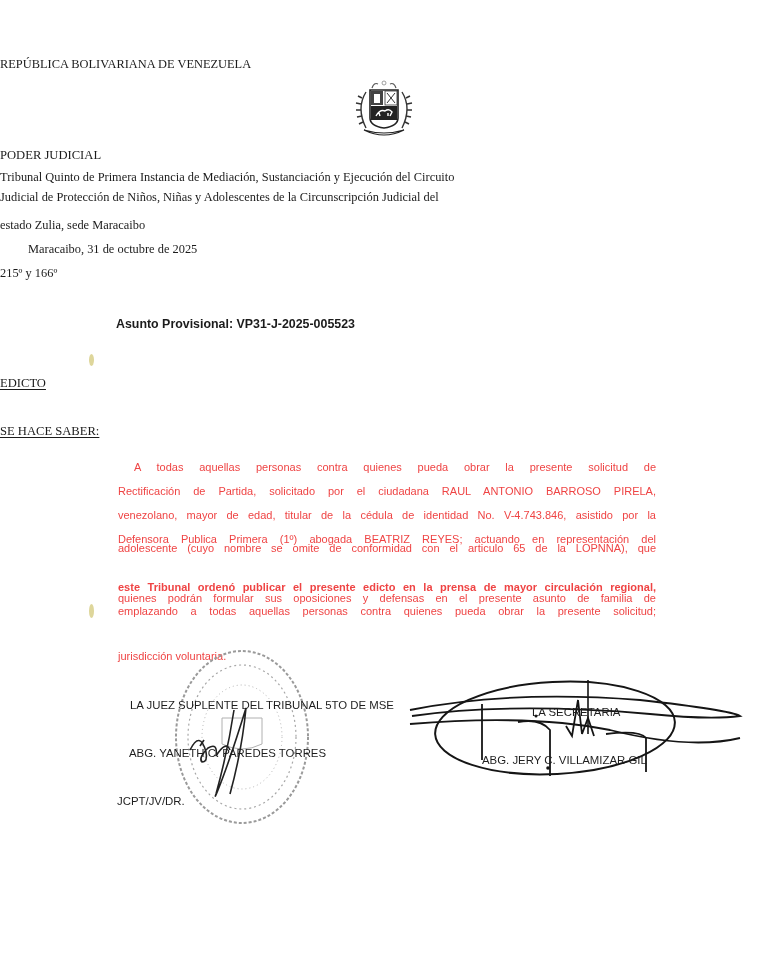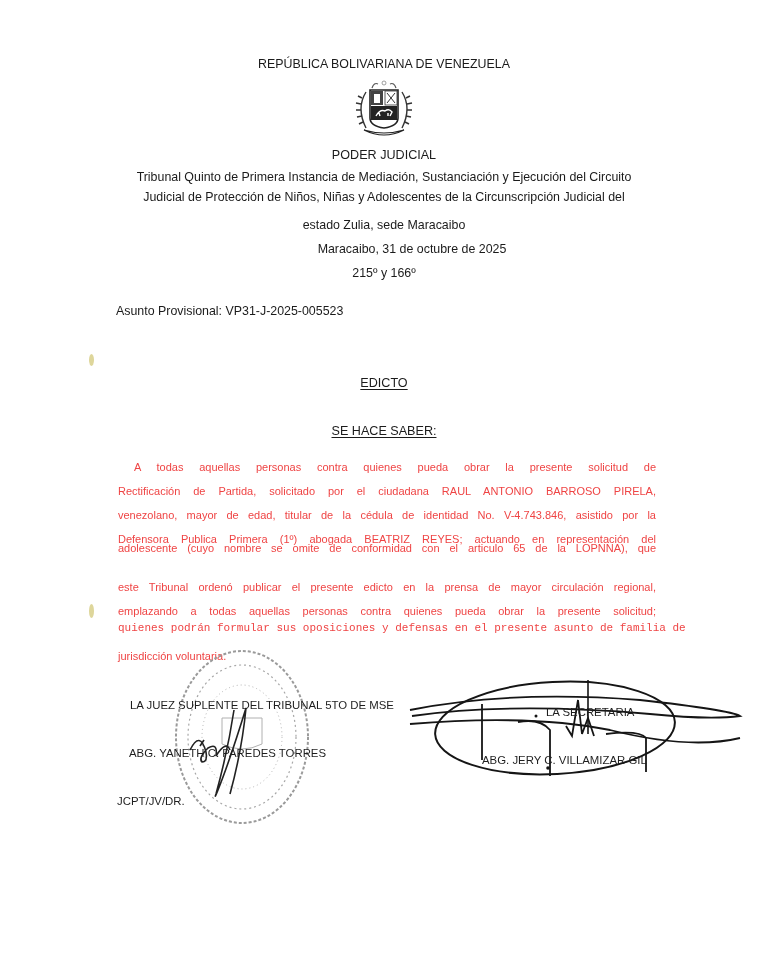--- a/index.html
+++ b/index.html
@@ -1,21 +1,21 @@
 <!DOCTYPE html>
 <html><head>
 <meta charset="utf-8">
 <style>
   html, body { margin:0; padding:0; }
   body {
     width:768px; height:960px; background:#ffffff; position:relative; overflow:hidden;
     font-family:"Liberation Sans", sans-serif; color:#1b1b1b;
   }
   .abs { position:absolute; }
-  .center { left:0; width:768px; text-align:center; }
+  .center { left:0; width:768px; text-align:left;font-family:Liberation Serif, serif; }
   .hdr { font-size:12.4px; letter-spacing:0; }
   .title { font-size:12.6px; }
   .under { text-decoration:underline; text-underline-offset:2px; }
   .body-line {
     position:absolute; left:118px; width:538px; font-size:11px; color:#ef4444;
     text-align:justify; text-align-last:justify; white-space:nowrap; height:16px; line-height:16px;
   }
   .body-line.last { text-align-last:left; }
   .sig { font-size:11.4px; color:#1e1e1e; white-space:nowrap; }
   .stain { position:absolute; width:5px; height:12px; border-radius:50%; background:#d8cf8a; opacity:.85; }
@@ -52,33 +52,33 @@
 </div>
 
 <div class="abs center title" style="top:148px;">PODER JUDICIAL</div>
 
 <div class="abs center hdr" style="top:170px;">Tribunal Quinto de Primera Instancia de Mediación, Sustanciación y Ejecución del Circuito</div>
 <div class="abs center hdr" style="top:190px;">Judicial de Protección de Niños, Niñas y Adolescentes de la Circunscripción Judicial del</div>
 <div class="abs center hdr" style="top:218px;">estado Zulia, sede Maracaibo</div>
 <div class="abs center hdr" style="top:242px;padding-left:28px;">Maracaibo, 31 de octubre de 2025</div>
 <div class="abs center hdr" style="top:266px;">215º y 166º</div>
 
-<div class="abs hdr" style="left:116px; top:304px;">Asunto Provisional: VP31-J-2025-005523</div>
+<div class="abs hdr" style="left:116px; top:317px;font-weight:bold;">Asunto Provisional: VP31-J-2025-005523</div>
 
 <div class="abs center title" style="top:376px;"><span class="under">EDICTO</span></div>
 <div class="abs center title" style="top:424px;"><span class="under">SE HACE SABER:</span></div>
 
 <div class="body-line" style="top:459px; left:134px; width:522px;">A todas aquellas personas contra quienes pueda obrar la presente solicitud de</div>
 <div class="body-line" style="top:483px;">Rectificación de Partida, solicitado por el ciudadana RAUL ANTONIO BARROSO PIRELA,</div>
 <div class="body-line" style="top:507px;">venezolano, mayor de edad, titular de la cédula de identidad No. V-4.743.846, asistido por la</div>
 <div class="body-line" style="top:531px;">Defensora Publica Primera (1º) abogada BEATRIZ REYES; actuando en representación del</div>
 <div class="body-line" style="top:540px;">adolescente (cuyo nombre se omite de conformidad con el articulo 65 de la LOPNNA), que</div>
-<div class="body-line" style="top:579px;">este Tribunal ordenó publicar el presente edicto en la prensa de mayor circulación regional,</div>
+<div class="body-line" style="top:579px;font-weight:bold;">este Tribunal ordenó publicar el presente edicto en la prensa de mayor circulación regional,</div>
 <div class="body-line" style="top:603px;">emplazando a todas aquellas personas contra quienes pueda obrar la presente solicitud;</div>
-<div class="body-line" style="top:620px;font-family:Liberation Mono, monospace;">quienes podrán formular sus oposiciones y defensas en el presente asunto de familia de</div>
+<div class="body-line" style="top:590px;">quienes podrán formular sus oposiciones y defensas en el presente asunto de familia de</div>
 <div class="body-line last" style="top:648px; width:auto;">jurisdicción voluntaria.</div>
 
 <div class="abs" style="left:172px; top:648px; width:140px; height:178px;">
   <svg width="140" height="178" viewBox="0 0 140 178">
     <ellipse cx="70" cy="89" rx="66" ry="86" fill="none" stroke="#9a9a9a" stroke-width="2" stroke-dasharray="3 2"></ellipse>
     <ellipse cx="70" cy="89" rx="54" ry="72" fill="none" stroke="#a8a8a8" stroke-width="1.2" stroke-dasharray="2 3"></ellipse>
     <ellipse cx="70" cy="89" rx="40" ry="52" fill="none" stroke="#b4b4b4" stroke-width="1" stroke-dasharray="1 3"></ellipse>
     <path d="M50 70 h40 v26 q-20 10 -40 0 z" fill="none" stroke="#b0b0b0" stroke-width="1"></path>
   </svg>
 </div>
@@ -103,17 +103,17 @@
     <path d="M172 24 V80" stroke="#151515" stroke-width="1.8"></path>
     <path d="M208 42 Q230 38 240 50 V96" stroke="#151515" stroke-width="1.8" fill="none"></path>
     <path d="M256 46 L262 56 L268 20 L272 54 L278 38 L284 56" stroke="#151515" stroke-width="1.8" fill="none"></path>
     <path d="M278 0 V54" stroke="#151515" stroke-width="1.6"></path>
     <path d="M296 54 Q330 50 336 58 V92" stroke="#151515" stroke-width="1.8" fill="none"></path>
     <circle cx="238" cy="88" r="1.8" fill="#151515"></circle>
     <circle cx="226" cy="36" r="1.5" fill="#151515"></circle>
   </svg>
 </div>
 
-<div class="abs sig" style="left:546px; top:706px;text-align:center;">LA SECRETARIA</div>
+<div class="abs sig" style="left:532px; top:706px;text-align:center;">LA SECRETARIA</div>
 <div class="abs sig" style="left:458px; top:754px;padding-left:24px;">ABG. JERY C. VILLAMIZAR GIL</div>
 
 <div class="stain" style="left:89px; top:354px;"></div>
 <div class="stain" style="left:89px; top:604px; height:14px;"></div>
 
 </body></html>

